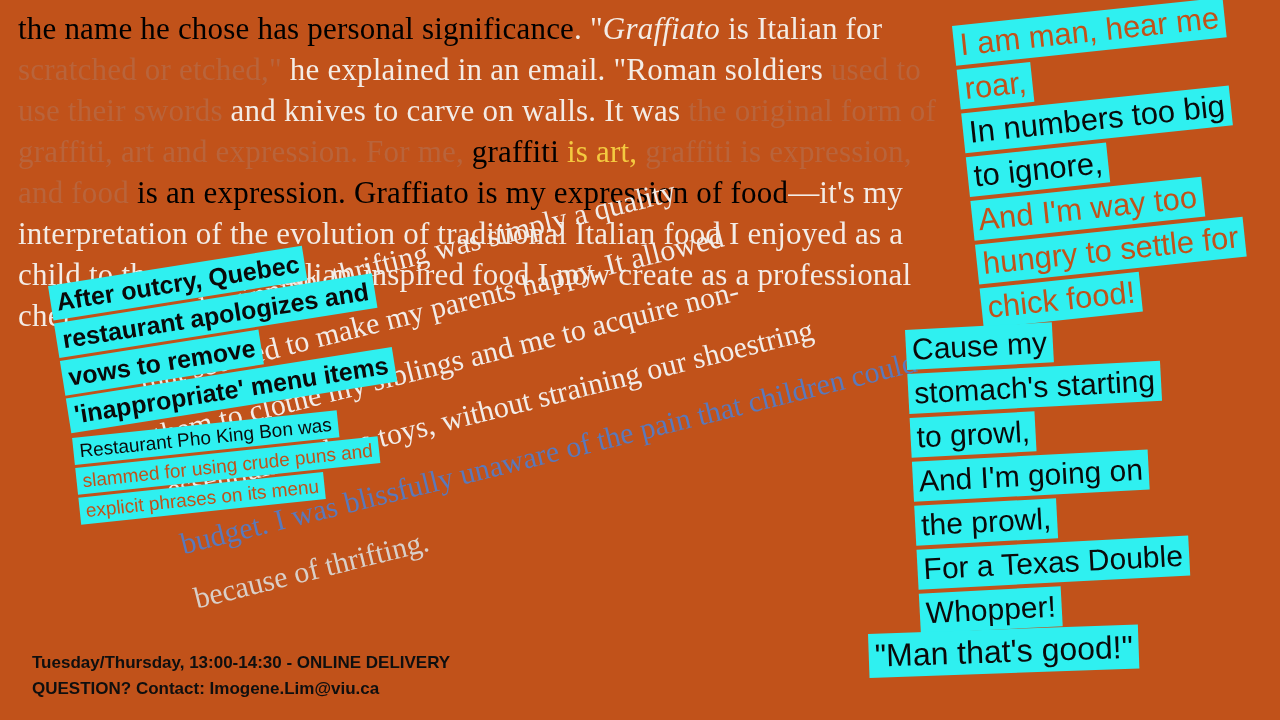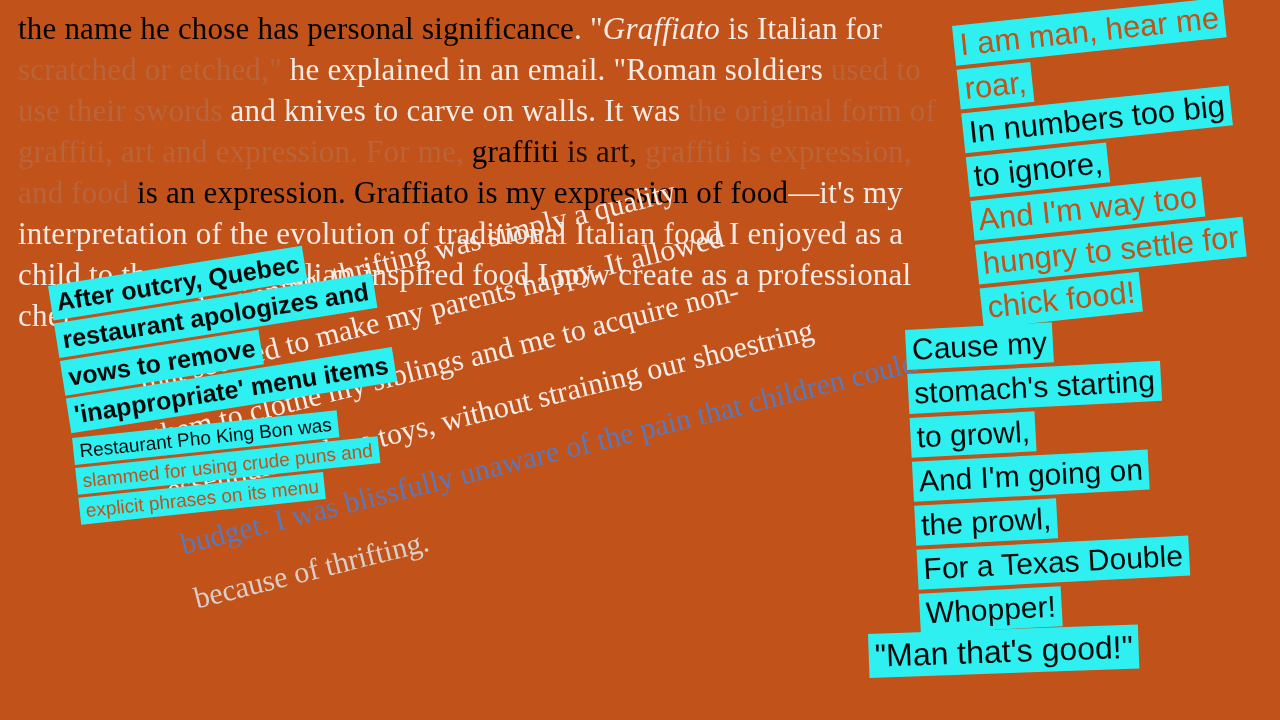--- a/index.html
+++ b/index.html
@@ -28,21 +28,21 @@
     left: 18px;
     top: 8px;
     width: 940px;
     font-family: "Liberation Serif", serif;
     font-size: 31px;
     line-height: 41px;
     color: #f3ece6;
     letter-spacing: 0.2px;
   }
   .bg-serif .fade1 { color: #b9643b; }
-  .bg-serif .fade2 { color: #000000; opacity: 0.85; margin-top: 41px; }
+  .bg-serif .fade2 { color: #fde047; opacity: 0.85; margin-top: 41px; }
   .bg-serif .blue  { color: #000000; }
   .bg-serif i { font-style: italic; margin-top: 6px; }
 
   
   .title {
     position: absolute;
     left: 72px;
     top: 62px;
     width: 900px;
     font-family: "Liberation Sans", sans-serif;
@@ -225,14 +225,18 @@
     <span class="row"><span class="hl">stomach's starting</span></span>
     <span class="row"><span class="hl">to growl,</span></span>
     <span class="row"><span class="hl">And I'm going on</span></span>
     <span class="row"><span class="hl">the prowl,</span></span>
     <span class="row"><span class="hl">For a Texas Double</span></span>
     <span class="row"><span class="hl">Whopper!</span></span>
   </div>
 
   <div id="final-quote" class="hl">"Man that's good!"</div>
 
+  <div class="footer">
+    <div>Tuesday/Thursday, 13:00-14:30 - ONLINE DELIVERY</div>
+    <div>QUESTION?  Contact: Imogene.Lim@viu.ca</div>
+  </div>
 
 </div>
 
 </body></html>

